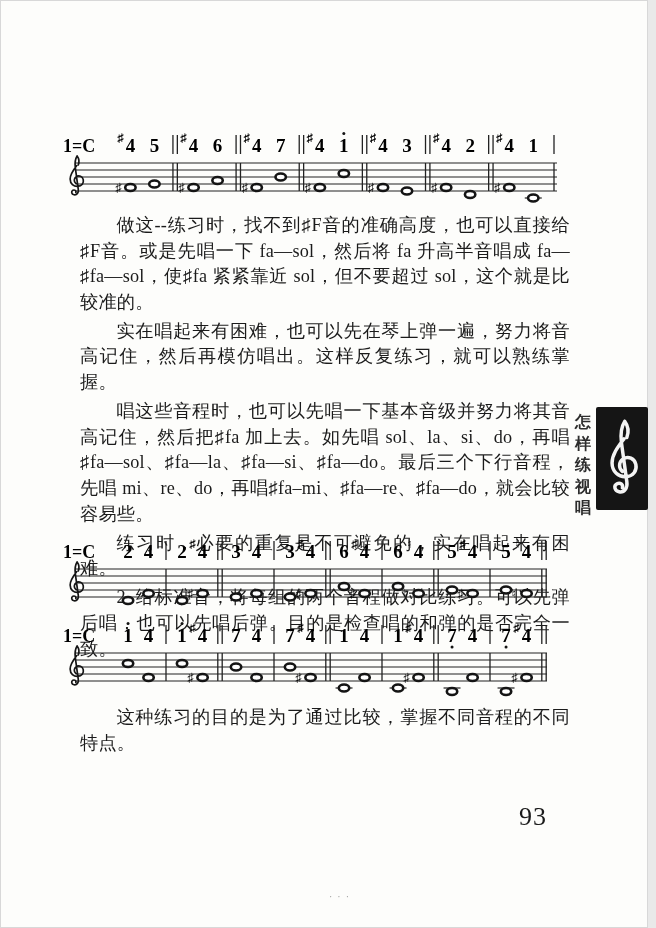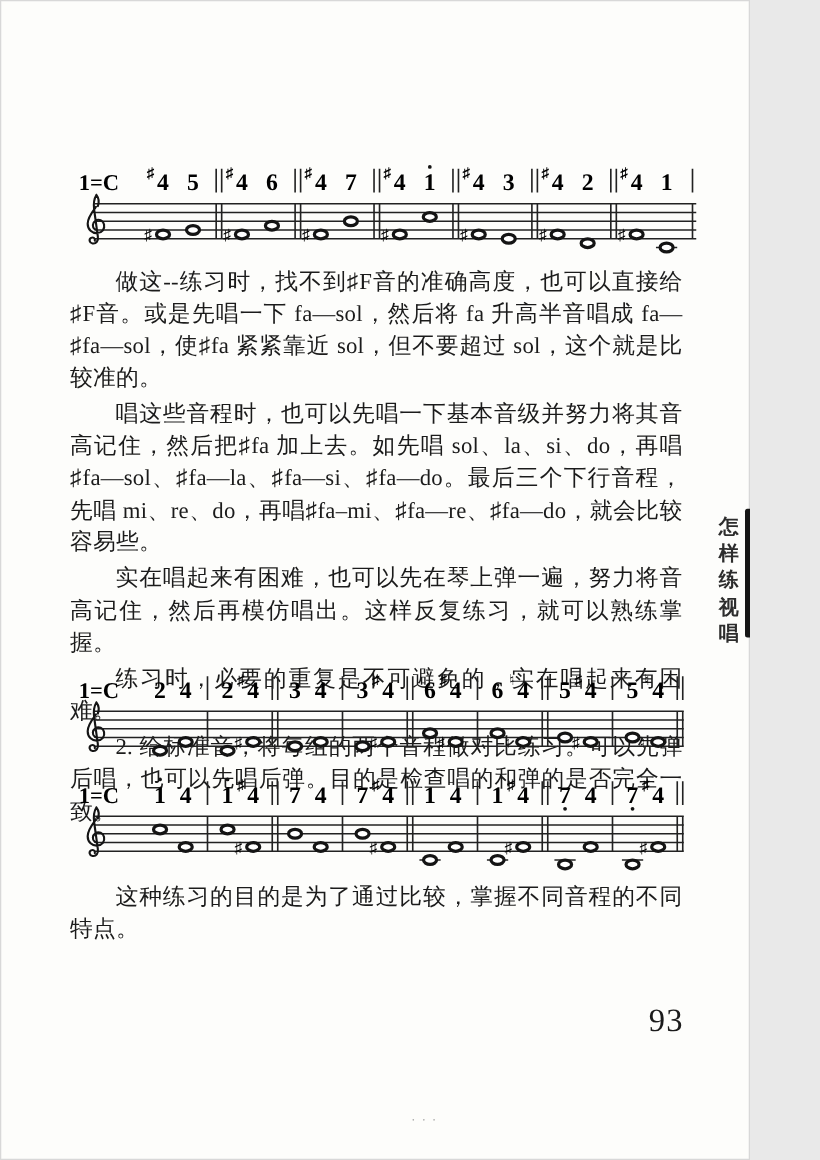--- a/index.html
+++ b/index.html
@@ -1,22 +1,22 @@
 <!DOCTYPE html>
 <html><head>
 <meta charset="utf-8">
 <style>
   html,body{margin:0;padding:0;background:#e9e9e9;}
   .page{
-    position:relative;width:600px;height:928px;background:#fdfdfb;
+    position:relative;width:648px;height:928px;background:#fdfdfb;
     font-family:"Liberation Serif","DejaVu Serif",serif;color:#1b1b1b;
     overflow:hidden;box-shadow:inset 0 0 0 1px #d8d8d8;
   }
   .text-block{
-    position:absolute;left:56px;width:490px;font-size:18.2px;
+    position:absolute;left:80px;width:490px;font-size:18.2px;
     line-height:25.6px;text-align:justify;letter-spacing:.2px;font-family:Liberation Serif, serif;
   }
   #block1{top:213px;}
   #block2{top:704px;line-height:26px;}
   .text-block p{margin:0 0 3.5px 0;text-indent:2em;}
   .staff{position:absolute;left:62px;}
   #staff1{top:127px;}
   #staff2{top:533px;}
   #staff3{top:617px;}
   .staff svg text{font-family:"Liberation Serif","DejaVu Serif",serif;}
@@ -118,22 +118,22 @@
         <line x1="462.7685714285715" y1="71" x2="479.7685714285715" y2="71" stroke="#222" stroke-width="1.2"></line>
         <ellipse cx="471.2685714285715" cy="71" rx="5.2" ry="3.5" fill="#fff" stroke="#141414" stroke-width="2.6"></ellipse>
         <text x="471.2685714285715" y="25" text-anchor="middle" font-size="19" font-weight="bold">1</text>
         <line x1="492" y1="36" x2="492" y2="64" stroke="#222" stroke-width="1.3"></line>
         <line x1="492" y1="8" x2="492" y2="27" stroke="#222" stroke-width="1.3"></line>
       </svg>
   </div>
 
   <div class="text-block" id="block1">
       <p>做这--练习时，找不到♯F音的准确高度，也可以直接给♯F音。或是先唱一下 fa—sol，然后将 fa 升高半音唱成 fa—♯fa—sol，使♯fa 紧紧靠近 sol，但不要超过 sol，这个就是比较准的。</p>
+      <p>实在唱起来有困难，也可以先在琴上弹一遍，努力将音高记住，然后再模仿唱出。这样反复练习，就可以熟练掌握。</p>
       <p>唱这些音程时，也可以先唱一下基本音级并努力将其音高记住，然后把♯fa 加上去。如先唱 sol、la、si、do，再唱♯fa—sol、♯fa—la、♯fa—si、♯fa—do。最后三个下行音程，先唱 mi、re、do，再唱♯fa–mi、♯fa—re、♯fa—do，就会比较容易些。</p>
-      <p>实在唱起来有困难，也可以先在琴上弹一遍，努力将音高记住，然后再模仿唱出。这样反复练习，就可以熟练掌握。</p>
       <p>练习时，必要的重复是不可避免的，实在唱起来有困难。</p>
       <p>2. 给标准音，将每组的两个音程做对比练习。可以先弹后唱，也可以先唱后弹。目的是检查唱的和弹的是否完全一致。</p>
     </div>
 
   <div class="staff" id="staff2">
     <svg width="486" height="84">
         <line x1="14" y1="36" x2="485" y2="36" stroke="#222" stroke-width="1.1"></line>
         <line x1="14" y1="43" x2="485" y2="43" stroke="#222" stroke-width="1.1"></line>
         <line x1="14" y1="50" x2="485" y2="50" stroke="#222" stroke-width="1.1"></line>
         <line x1="14" y1="57" x2="485" y2="57" stroke="#222" stroke-width="1.1"></line>

